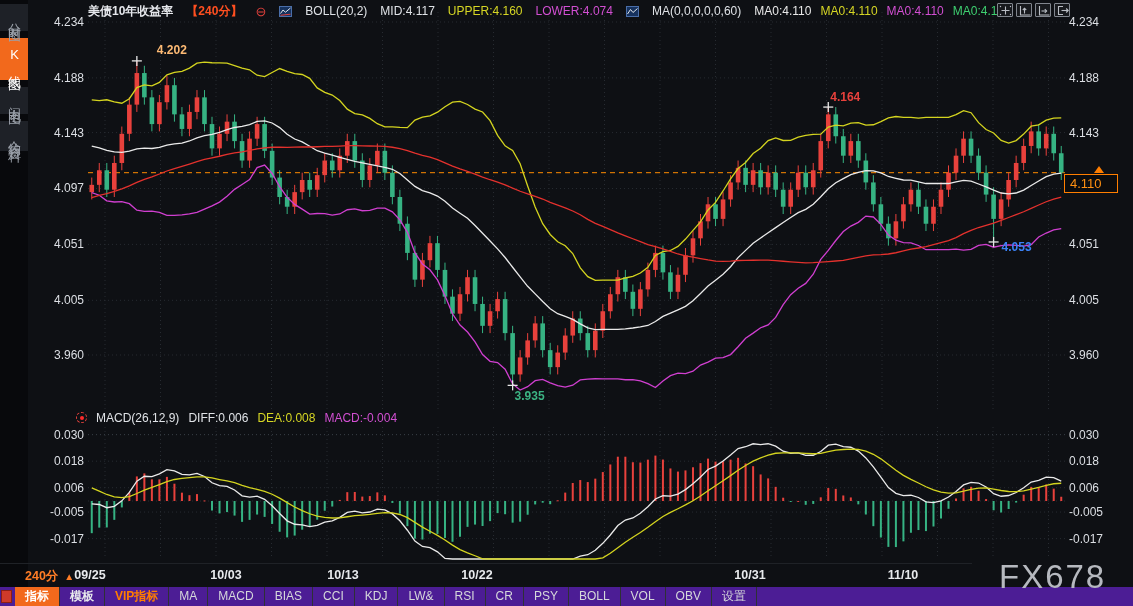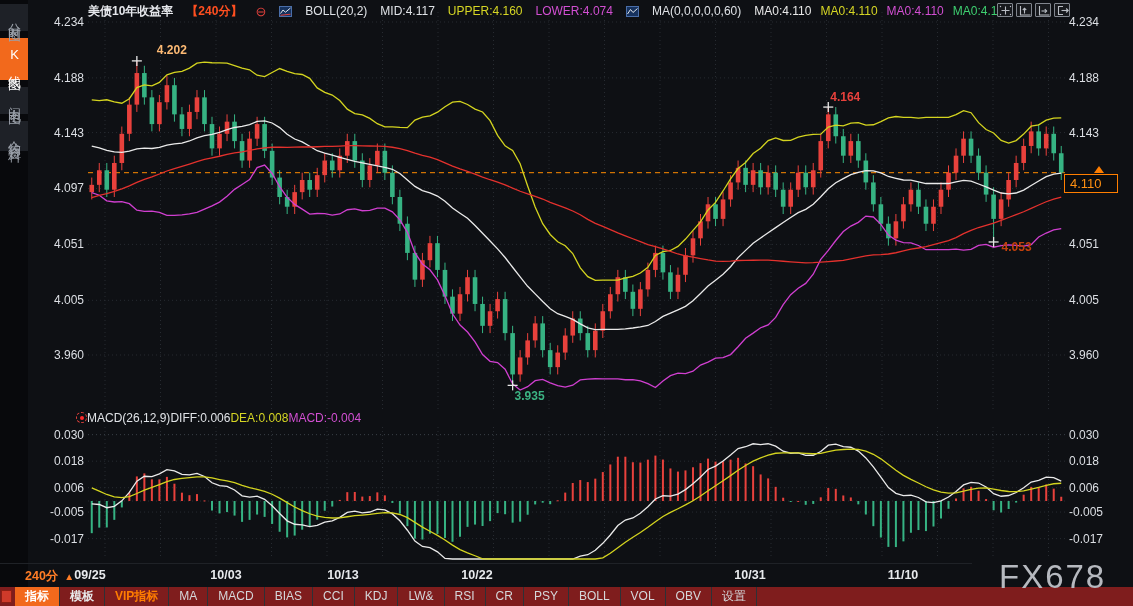--- a/index.html
+++ b/index.html
@@ -27,38 +27,38 @@
   #ma-values{display:flex;gap:9px;}
   
   #top-buttons{position:absolute;left:997px;top:3px;display:flex;gap:3px;z-index:6;}
   .tr-btn{width:16px;height:14px;background:#17191d;border:1px solid #81868e;border-radius:1px;
        display:flex;align-items:center;justify-content:center;cursor:pointer;box-sizing:border-box;}
   
   .yaxis-label{position:absolute;font-size:12px;color:#dcdfe4;z-index:4;}
   .yaxis-left{left:32px;width:52px;text-align:right;}
   .yaxis-right{left:1069px;width:60px;text-align:left;}
   
-  #macd-header{position:absolute;left:76px;top:410px;height:15px;display:flex;align-items:center;
+  #macd-header{position:absolute;left:76px;top:410px;height:15px;display:flex;gap:9px;align-items:center;
        font-size:12px;z-index:6;white-space:nowrap;}
   #macd-ico{width:9px;height:9px;border:1px dashed #e0413c;border-radius:50%;position:relative;cursor:pointer;}
   #macd-ico::after{content:"";position:absolute;left:2.5px;top:2.5px;width:4px;height:4px;border-radius:50%;background:#ff2a2a;}
   
   .ann{position:absolute;font-size:12px;font-weight:700;z-index:4;white-space:nowrap;}
   
   #price-badge{position:absolute;left:1064px;width:47px;height:17px;background:#0b0c0e;
        border:1px solid #ff7e00;color:#ff9012;font-size:13px;line-height:17px;padding-left:5px;z-index:7;}
   #price-arrow{position:absolute;left:1094px;width:0;height:0;border-left:5px solid transparent;
        border-right:5px solid transparent;border-bottom:7px solid #ff7e00;z-index:7;}
   
   #xaxis-row{position:absolute;left:0;top:563px;width:972px;height:23px;border-top:1px solid #1f2227;z-index:5;}
   #timeframe-label{position:absolute;left:25px;top:4px;color:#ff7d26;font-weight:700;font-size:12.5px;cursor:pointer;}
   #timeframe-label .arr{font-size:10px;margin-left:6px;}
   .date-label{position:absolute;top:4px;transform:translateX(-50%);font-size:12.5px;font-weight:700;color:#e8eaed;}
   
-  #toolbar{position:absolute;left:0;top:587px;width:1133px;height:19px;background:#7f1d1d;display:flex;align-items:center;z-index:6;}
+  #toolbar{position:absolute;left:0;top:587px;width:1133px;height:19px;background:#4c1d95;display:flex;align-items:center;z-index:6;}
   #tb-square{width:11px;height:13px;background:#cf3a2a;border:1px solid #8c1f14;margin:0 3px 0 1px;cursor:pointer;box-sizing:border-box;}
   .tb-tab{height:19px;line-height:19px;padding:0 10px;font-size:12px;color:#d5d7da;border-right:1px solid #2e3136;cursor:pointer;white-space:nowrap;}
   .tb-tab.active{background:#f2691c;color:#fff;font-weight:700;}
   .tb-tab.vip{color:#ff7e00;font-weight:700;}
   .tb-tab.plain{color:#e8eaec;font-weight:700;}
   
   #watermark{position:absolute;left:999px;top:558px;font-size:33px;letter-spacing:2px;color:#b6b9bf;z-index:8;}
 </style>
 </head>
 <body>
@@ -616,21 +616,21 @@
       <span class="yaxis-label yaxis-left" style="top: 505.062px;">-0.005</span>
       <span class="yaxis-label yaxis-right" style="top: 505.062px;">-0.005</span>
       <span class="yaxis-label yaxis-left" style="top: 531.611px;">-0.017</span>
       <span class="yaxis-label yaxis-right" style="top: 531.611px;">-0.017</span>
     </div>
 
   <div id="annotations">
       <div class="ann" style="left: 132.85px; top: 42.8896px; color: #fdba74; margin-left: 24px;">4.202</div>
       <div class="ann" style="left: 830.265px; top: 90.071px; color: rgb(232, 65, 60);">4.164</div>
       <div class="ann" style="left: 514.619px; top: 389.375px; color: rgb(60, 179, 131);">3.935</div>
-      <div class="ann" style="left: 1001.6px; top: 239.969px; color: #c2410c;">4.053</div>
+      <div class="ann" style="left: 1001.6px; top: 239.969px; color: #3b82f6;">4.053</div>
     </div>
 
   <div id="price-arrow" style="top: 165.697px;"></div>
   <div id="price-badge" style="top: 173.697px;">4.110</div>
 
   <div id="macd-header">
     <span id="macd-ico"></span>
     <span class="h-white">MACD(26,12,9)</span>
     <span class="h-white">DIFF:0.006</span>
     <span class="h-yellow">DEA:0.008</span>

